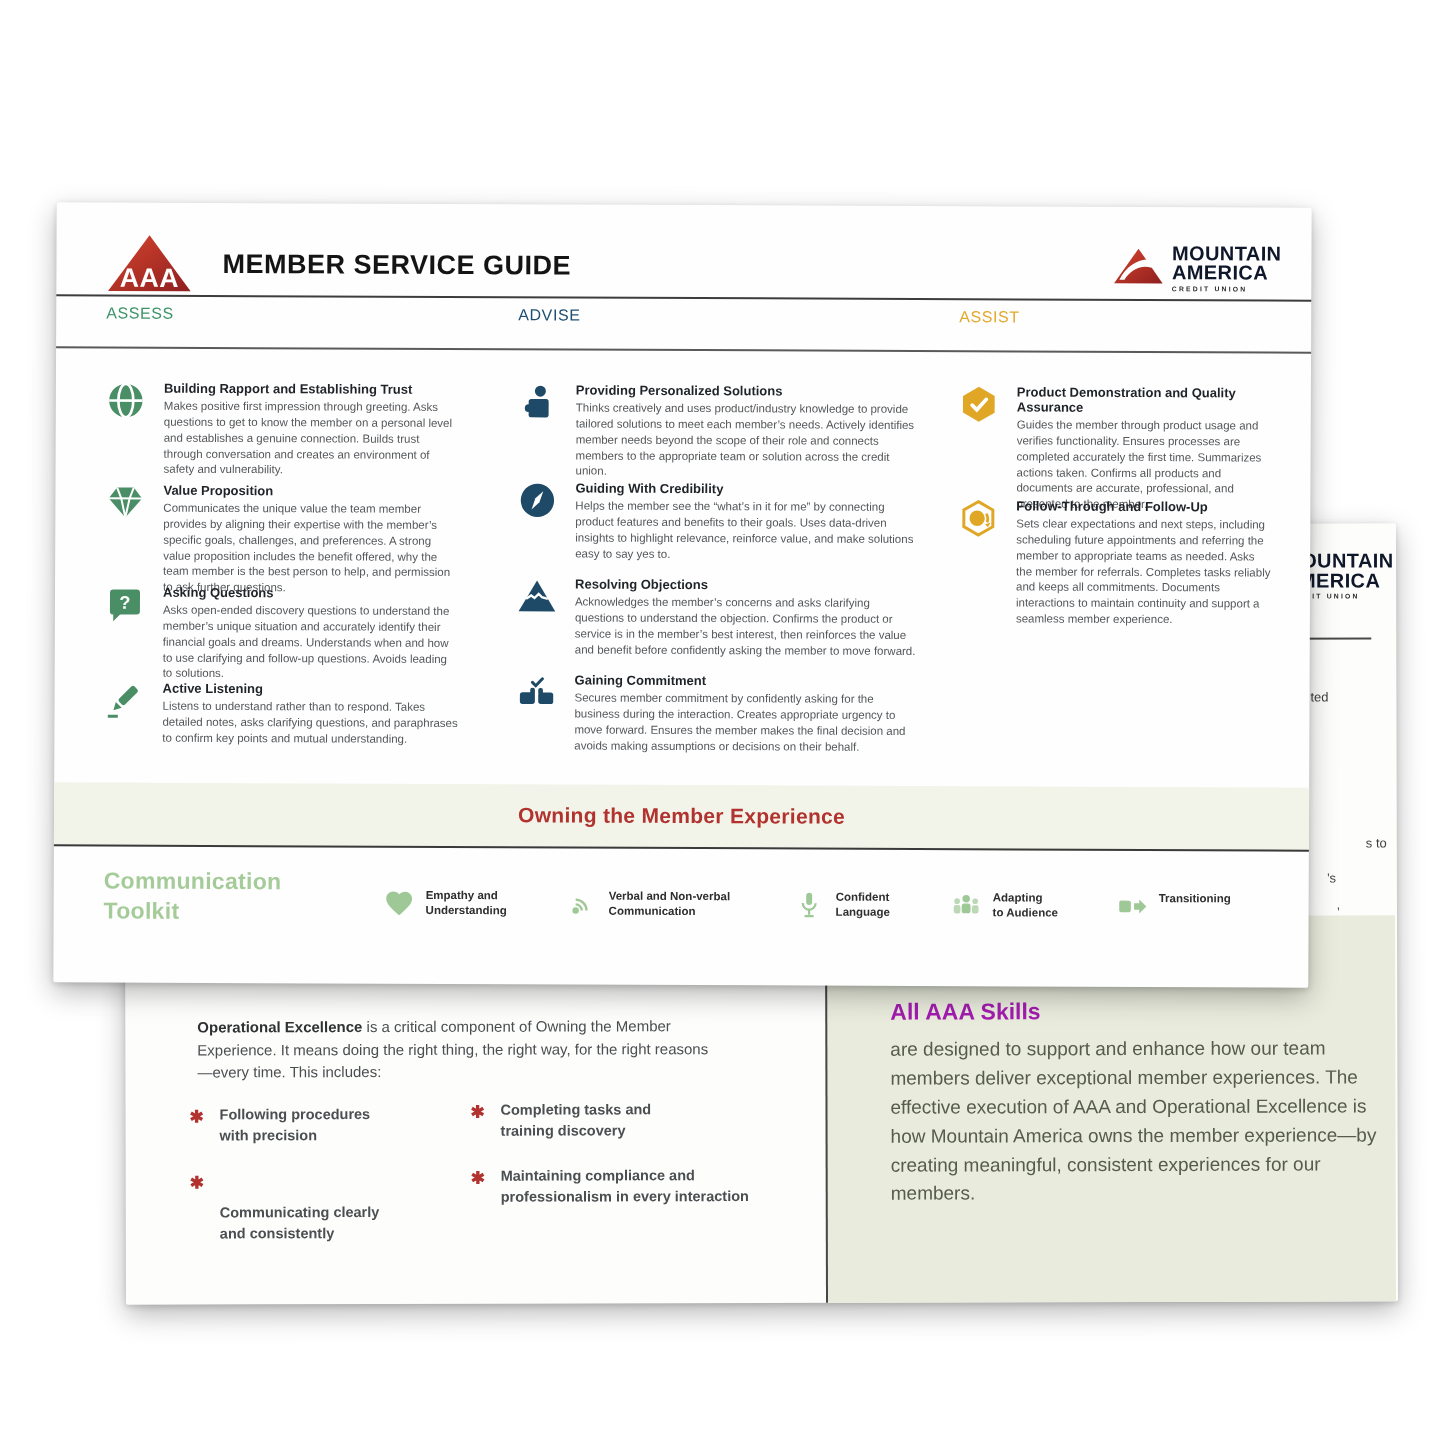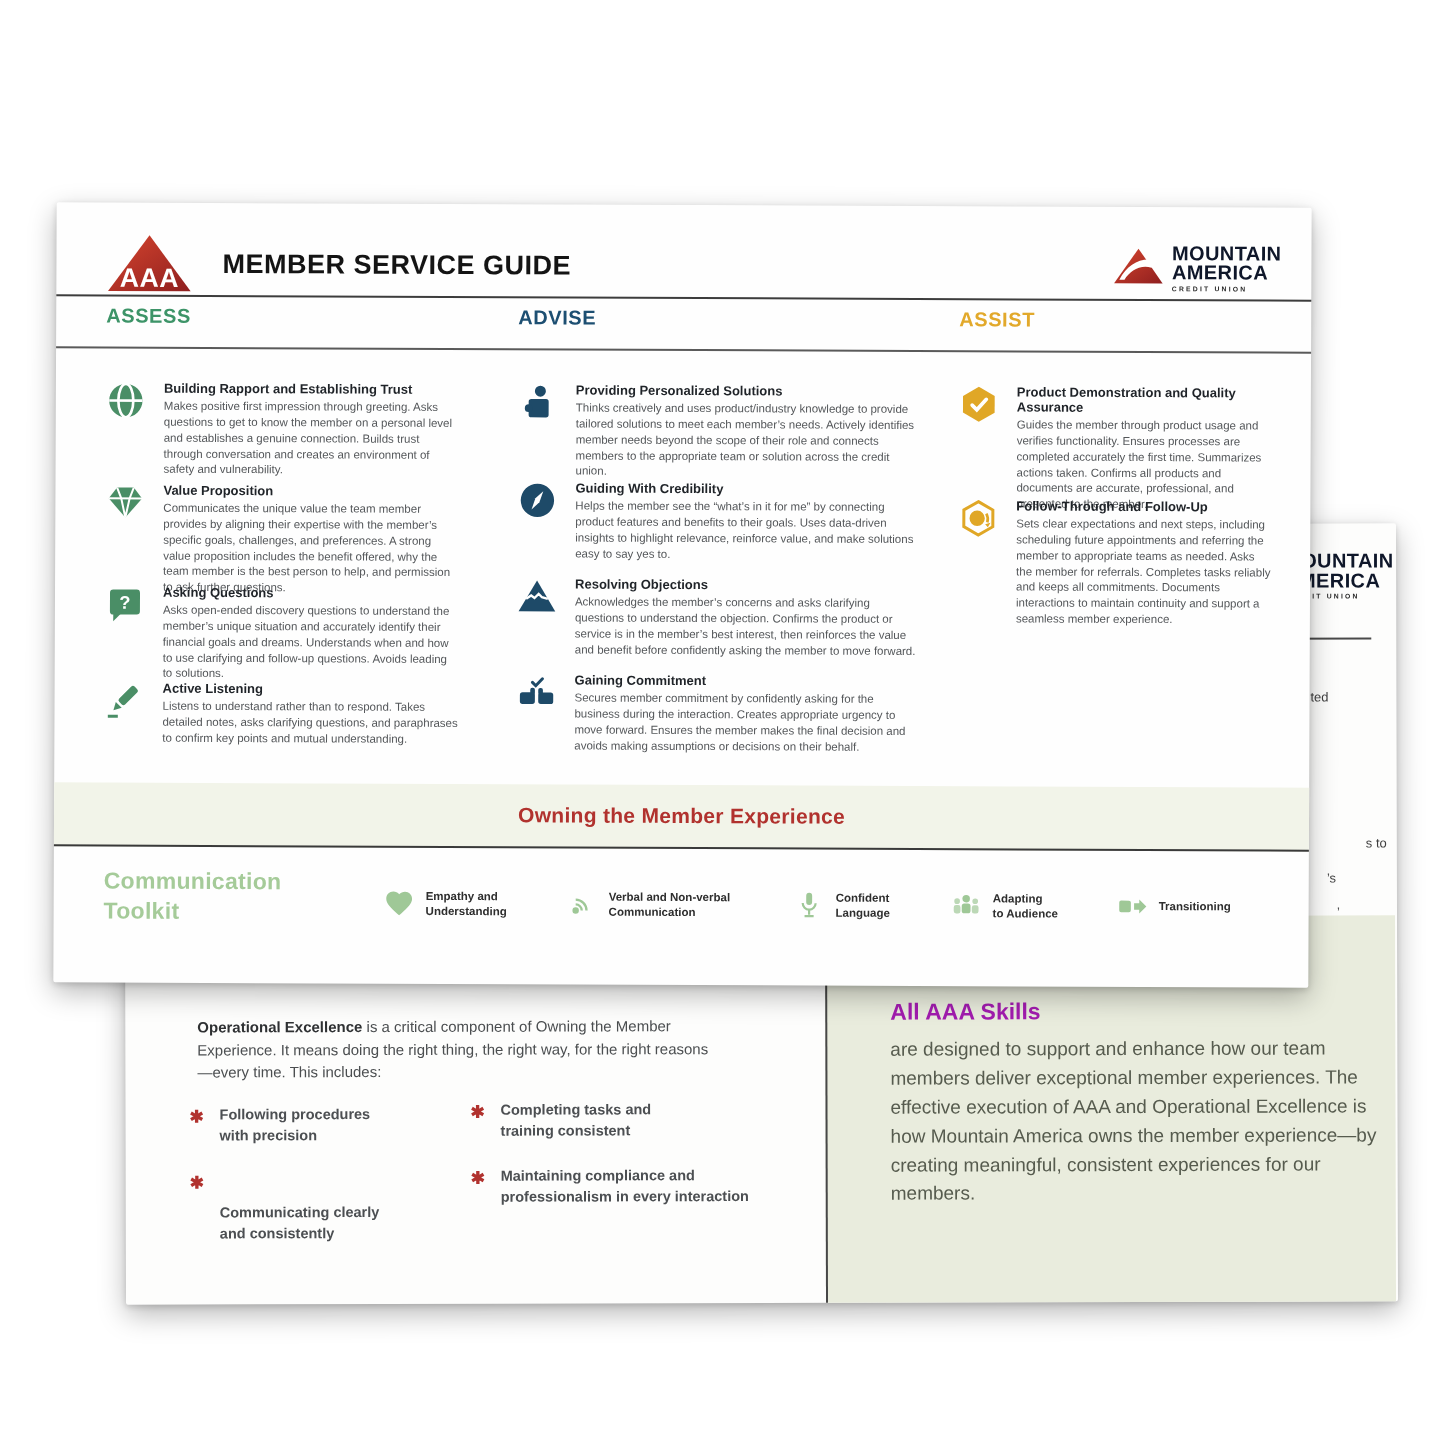--- a/index.html
+++ b/index.html
@@ -18,21 +18,21 @@
   .macu{display:flex;align-items:center;gap:8px;}
   .macu-front{margin-left:auto;}
   .macu-text{line-height:1;}
   .macu-name{font-size:20px;font-weight:800;letter-spacing:.4px;color:#0f172a;line-height:.98;}
   .macu-tag{font-size:6.8px;font-weight:700;letter-spacing:2.2px;color:#2a2a2a;margin-top:3px;}
 
   .hr{position:absolute;left:0;right:0;background:#3d3d3d;}
   .hr1{top:92px;height:2.2px;}
   .hr2{top:144px;height:1.6px;background:#5a5a5a;}
 
-  .col-label{position:absolute;top:102px;font-size:20px;font-weight:700;letter-spacing:.6px;}
+  .col-label{position:absolute;top:102px;font-size:16px;font-weight:400;letter-spacing:.6px;}
   .label-assess{left:50px;color:#3d9468;}
   .label-advise{left:462px;color:#1d4f72;}
   .label-assist{left:903px;color:#e2a92b;}
 
   
   .p1-item{position:absolute;display:flex;gap:16px;}
   .p1-item .icon{flex:none;width:42px;}
   .p1-item .icon svg{width:40px;height:40px;display:block;}
   .item-title{font-size:13px;font-weight:700;color:#1f2328;margin:0 0 3px 0;}
   .item-desc{font-size:11.5px;line-height:1.38;color:#54575a;margin:0;}
@@ -42,21 +42,21 @@
   .c3.r1{top:178px;} .c3.r2{top:292px;}
 
   
   .banner{position:absolute;left:0;right:0;top:580px;height:62px;background:#f2f4e9;
           border-bottom:2.5px solid #3a3a3a;display:flex;align-items:center;justify-content:center;
           font-size:21px;font-weight:800;color:#b1322e;letter-spacing:.3px;}
 
   
   .toolkit-title{position:absolute;left:50px;top:664px;font-size:23px;font-weight:800;line-height:1.3;
                  color:#a5cb99;white-space:pre-line;letter-spacing:.3px;}
-  .tk-item{position:absolute;top:684px;display:flex;align-items:center;gap:11px;}
+  .tk-item{position:absolute;top:684px;display:flex;gap:11px;}
   .tk-item .icon svg{width:31px;height:31px;display:block;}
   .tk-label{font-size:11.5px;font-weight:700;color:#2e2e2e;line-height:1.3;white-space:pre-line;}
   .tk-0{left:330px;} .tk-1{left:513px;} .tk-2{left:740px;} .tk-3{left:897px;} .tk-4{left:1063px;}
 
   
   .macu-back{position:absolute;left:1100px;top:28px;}
   .hr-back{position:absolute;left:55px;top:114px;width:1192px;height:2px;background:#4a4a4a;}
   .frag{position:absolute;font-size:13px;color:#3f3f3f;}
   .frag-0{left:1186px;top:166px;} .frag-1{left:1241px;top:312px;}
   .frag-2{left:1202px;top:347px;} .frag-3{left:1212px;top:381px;}
@@ -114,21 +114,21 @@
 
     <div class="green-panel"></div>
 
     <p class="op-par"><strong>Operational Excellence</strong><span> is a critical component of Owning the Member Experience. It means doing the right thing, the right way, for the right reasons—every time. This includes:</span></p>
 
     <span class="bullet-star bs-0">✱</span>
     <span class="bullet-text bt-0">Following procedures
 with precision</span>
     <span class="bullet-star bs-1">✱</span>
     <span class="bullet-text bt-1">Completing tasks and
-training consistent</span>
+training discovery</span>
     <span class="bullet-star bs-2">✱</span>
     <span class="bullet-text bt-2">Communicating clearly
 and consistently</span>
     <span class="bullet-star bs-3">✱</span>
     <span class="bullet-text bt-3">Maintaining compliance and
 professionalism in every interaction</span>
 
     <div class="skills-title">All AAA Skills</div>
     <div class="skills-body">are designed to support and enhance how our team members deliver exceptional member experiences. The effective execution of AAA and Operational Excellence is how Mountain America owns the member experience—by creating meaningful, consistent experiences for our members.</div>
   </section>

